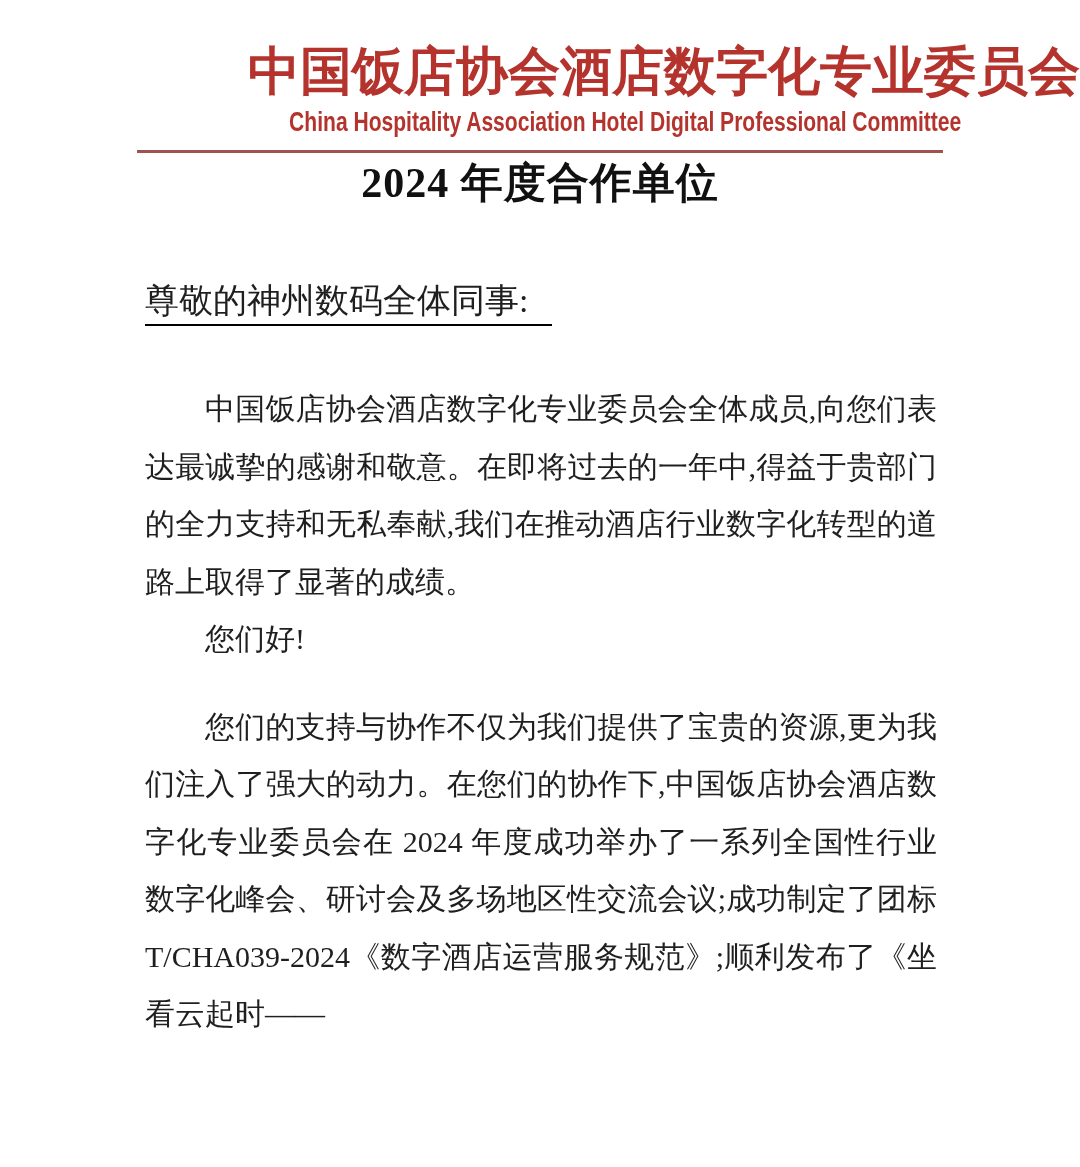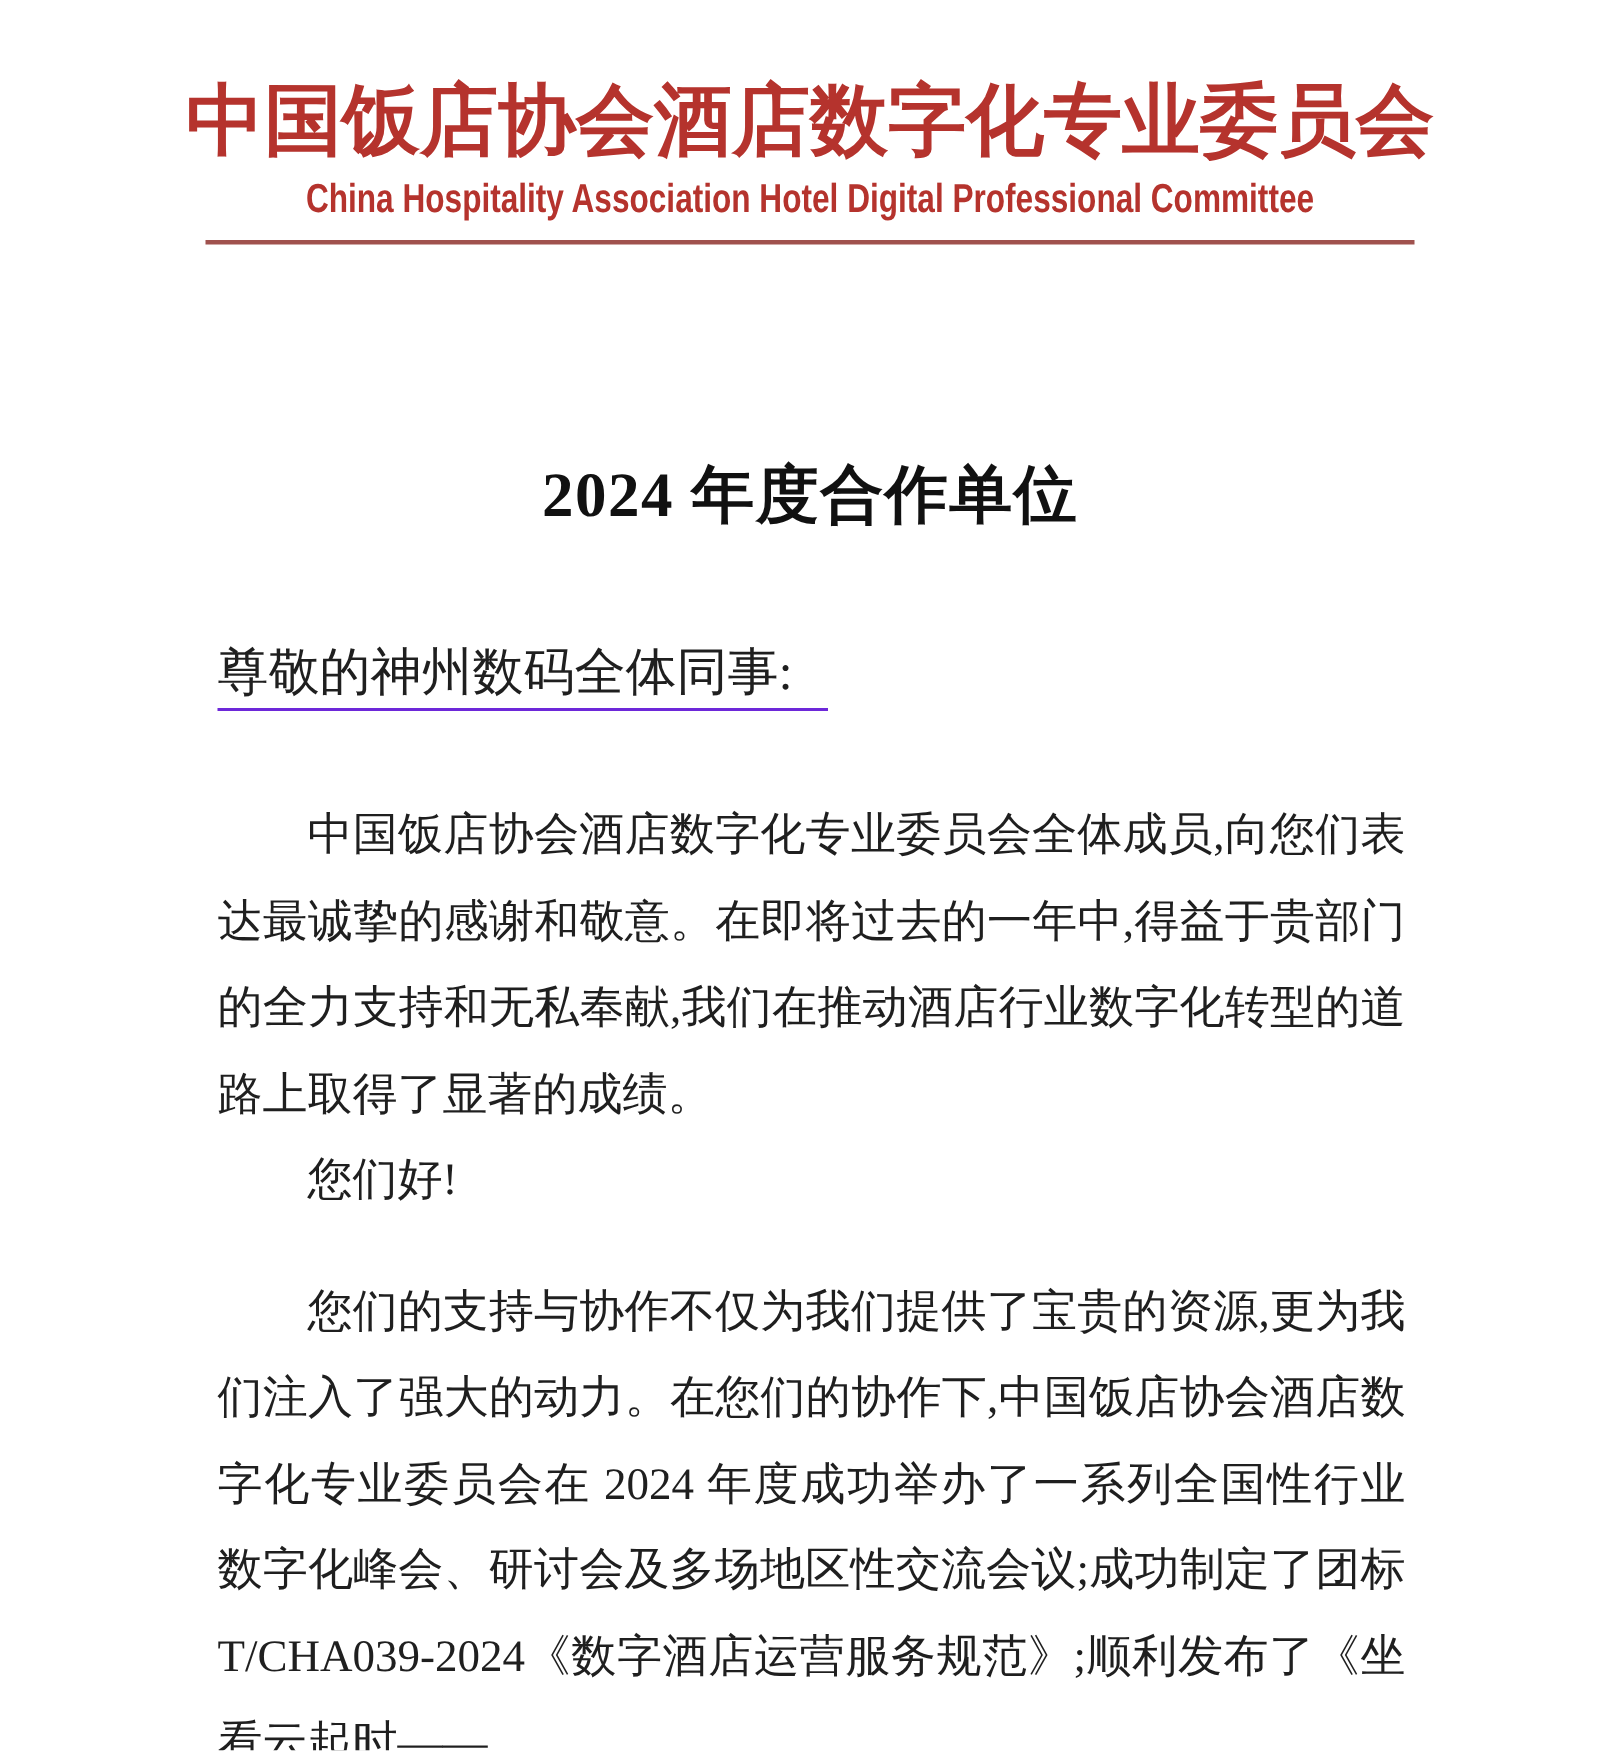--- a/index.html
+++ b/index.html
@@ -12,22 +12,22 @@
     width: 1080px;
     height: 1167px;
     margin: 0 auto;
     background: #ffffff;
     overflow: hidden;
     font-family: "Liberation Serif", "DejaVu Serif", serif;
     color: #1f1f1f;
   }
   
   .letterhead {
-    padding-top: 50px;
-    text-align: center;
+    padding-top: 40px;
+    text-align: right;
   }
   .org-zh {
     font-size: 52px;
     line-height: 64px;
     font-weight: 700;
     color: #b5332d;
     letter-spacing: 0px;
     font-family: "Liberation Serif", "DejaVu Serif", serif;
     white-space: nowrap;
   }
@@ -44,38 +44,37 @@
   }
   .letterhead-rule {
     width: 806px;
     height: 3px;
     margin: 12px auto 0 auto;
     background: #a0524e;
     border: none;
   }
   
   .doc-title {
-    margin-top: 138px;
     text-align: center;
     font-weight: 700;
     color: #111111;
   }
   .doc-title .t-line {
     font-size: 42px;
     line-height: 60px;
     letter-spacing: 1px;
   }
   
   .salutation {
     margin: 64px 145px 0 145px;
     font-size: 34px;
     line-height: 48px;
   }
   .salutation-underline {
-    border-bottom: 2px solid #6d28d9;
+    border-bottom: 2px solid #000000;
     padding: 0 24px 5px 0;
   }
   
   .letter-body {
     width: 792px;
     margin: 55px 143px 0 145px;
     font-size: 30px;
     line-height: 57.5px;
     text-align: justify;
     text-justify: inter-character;

